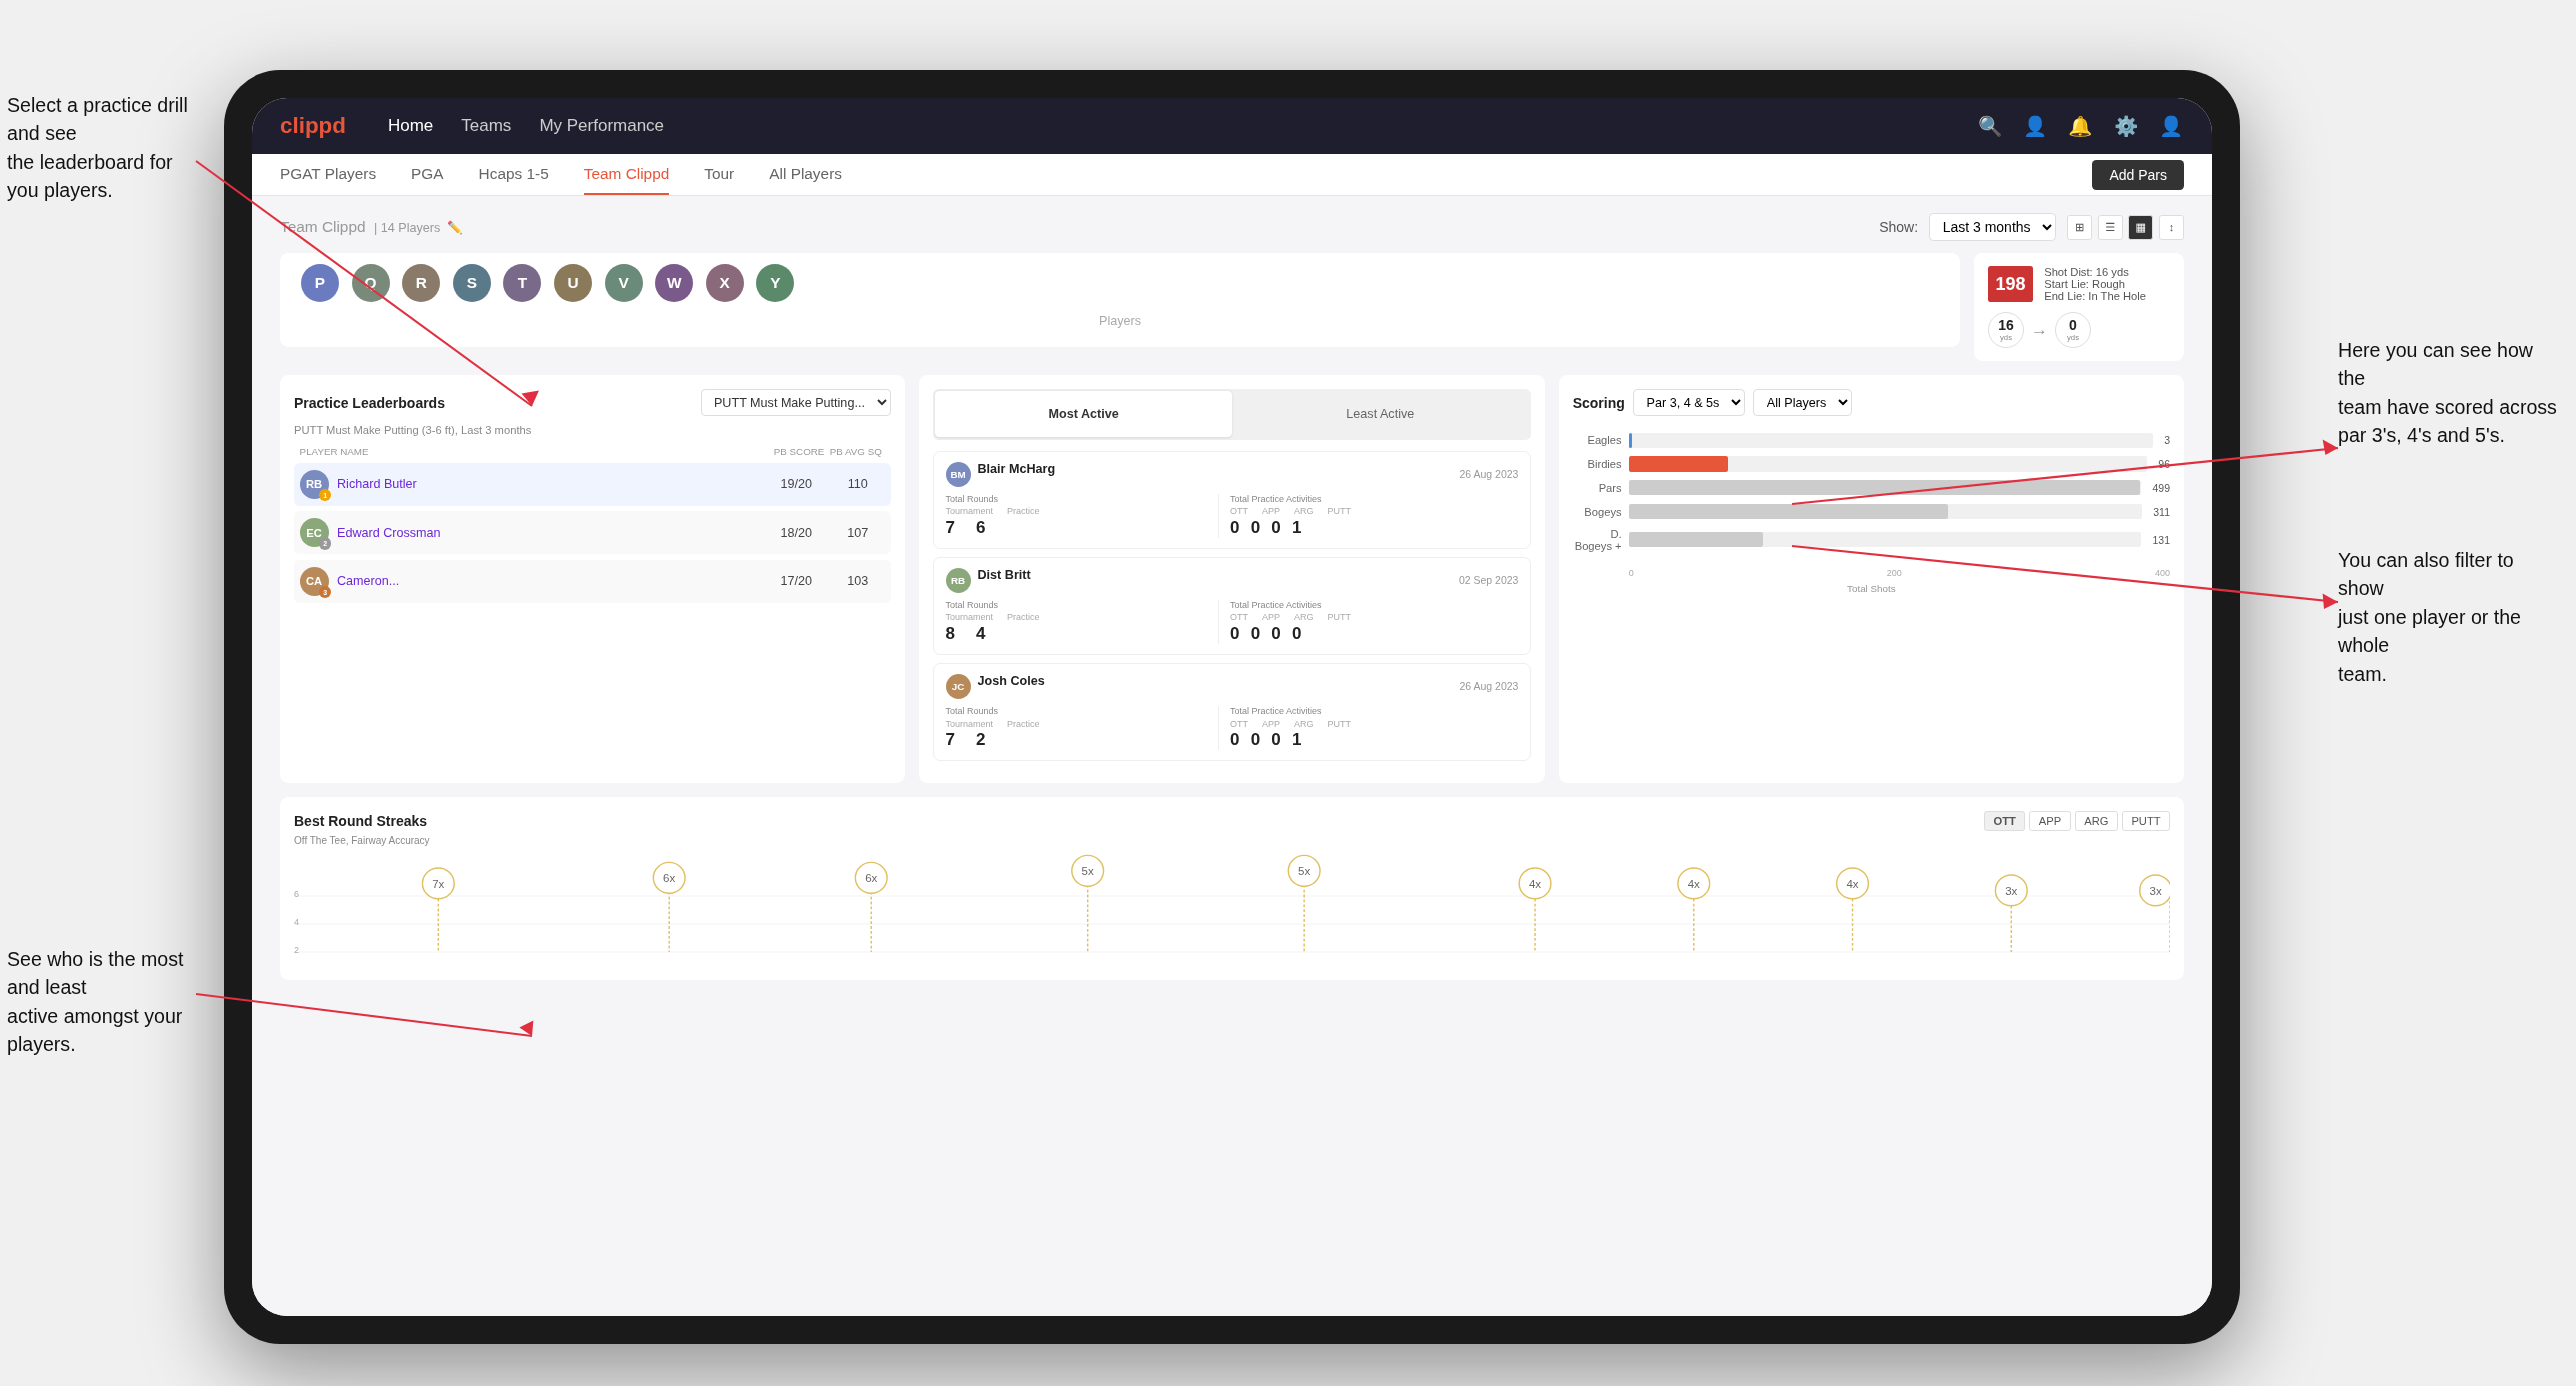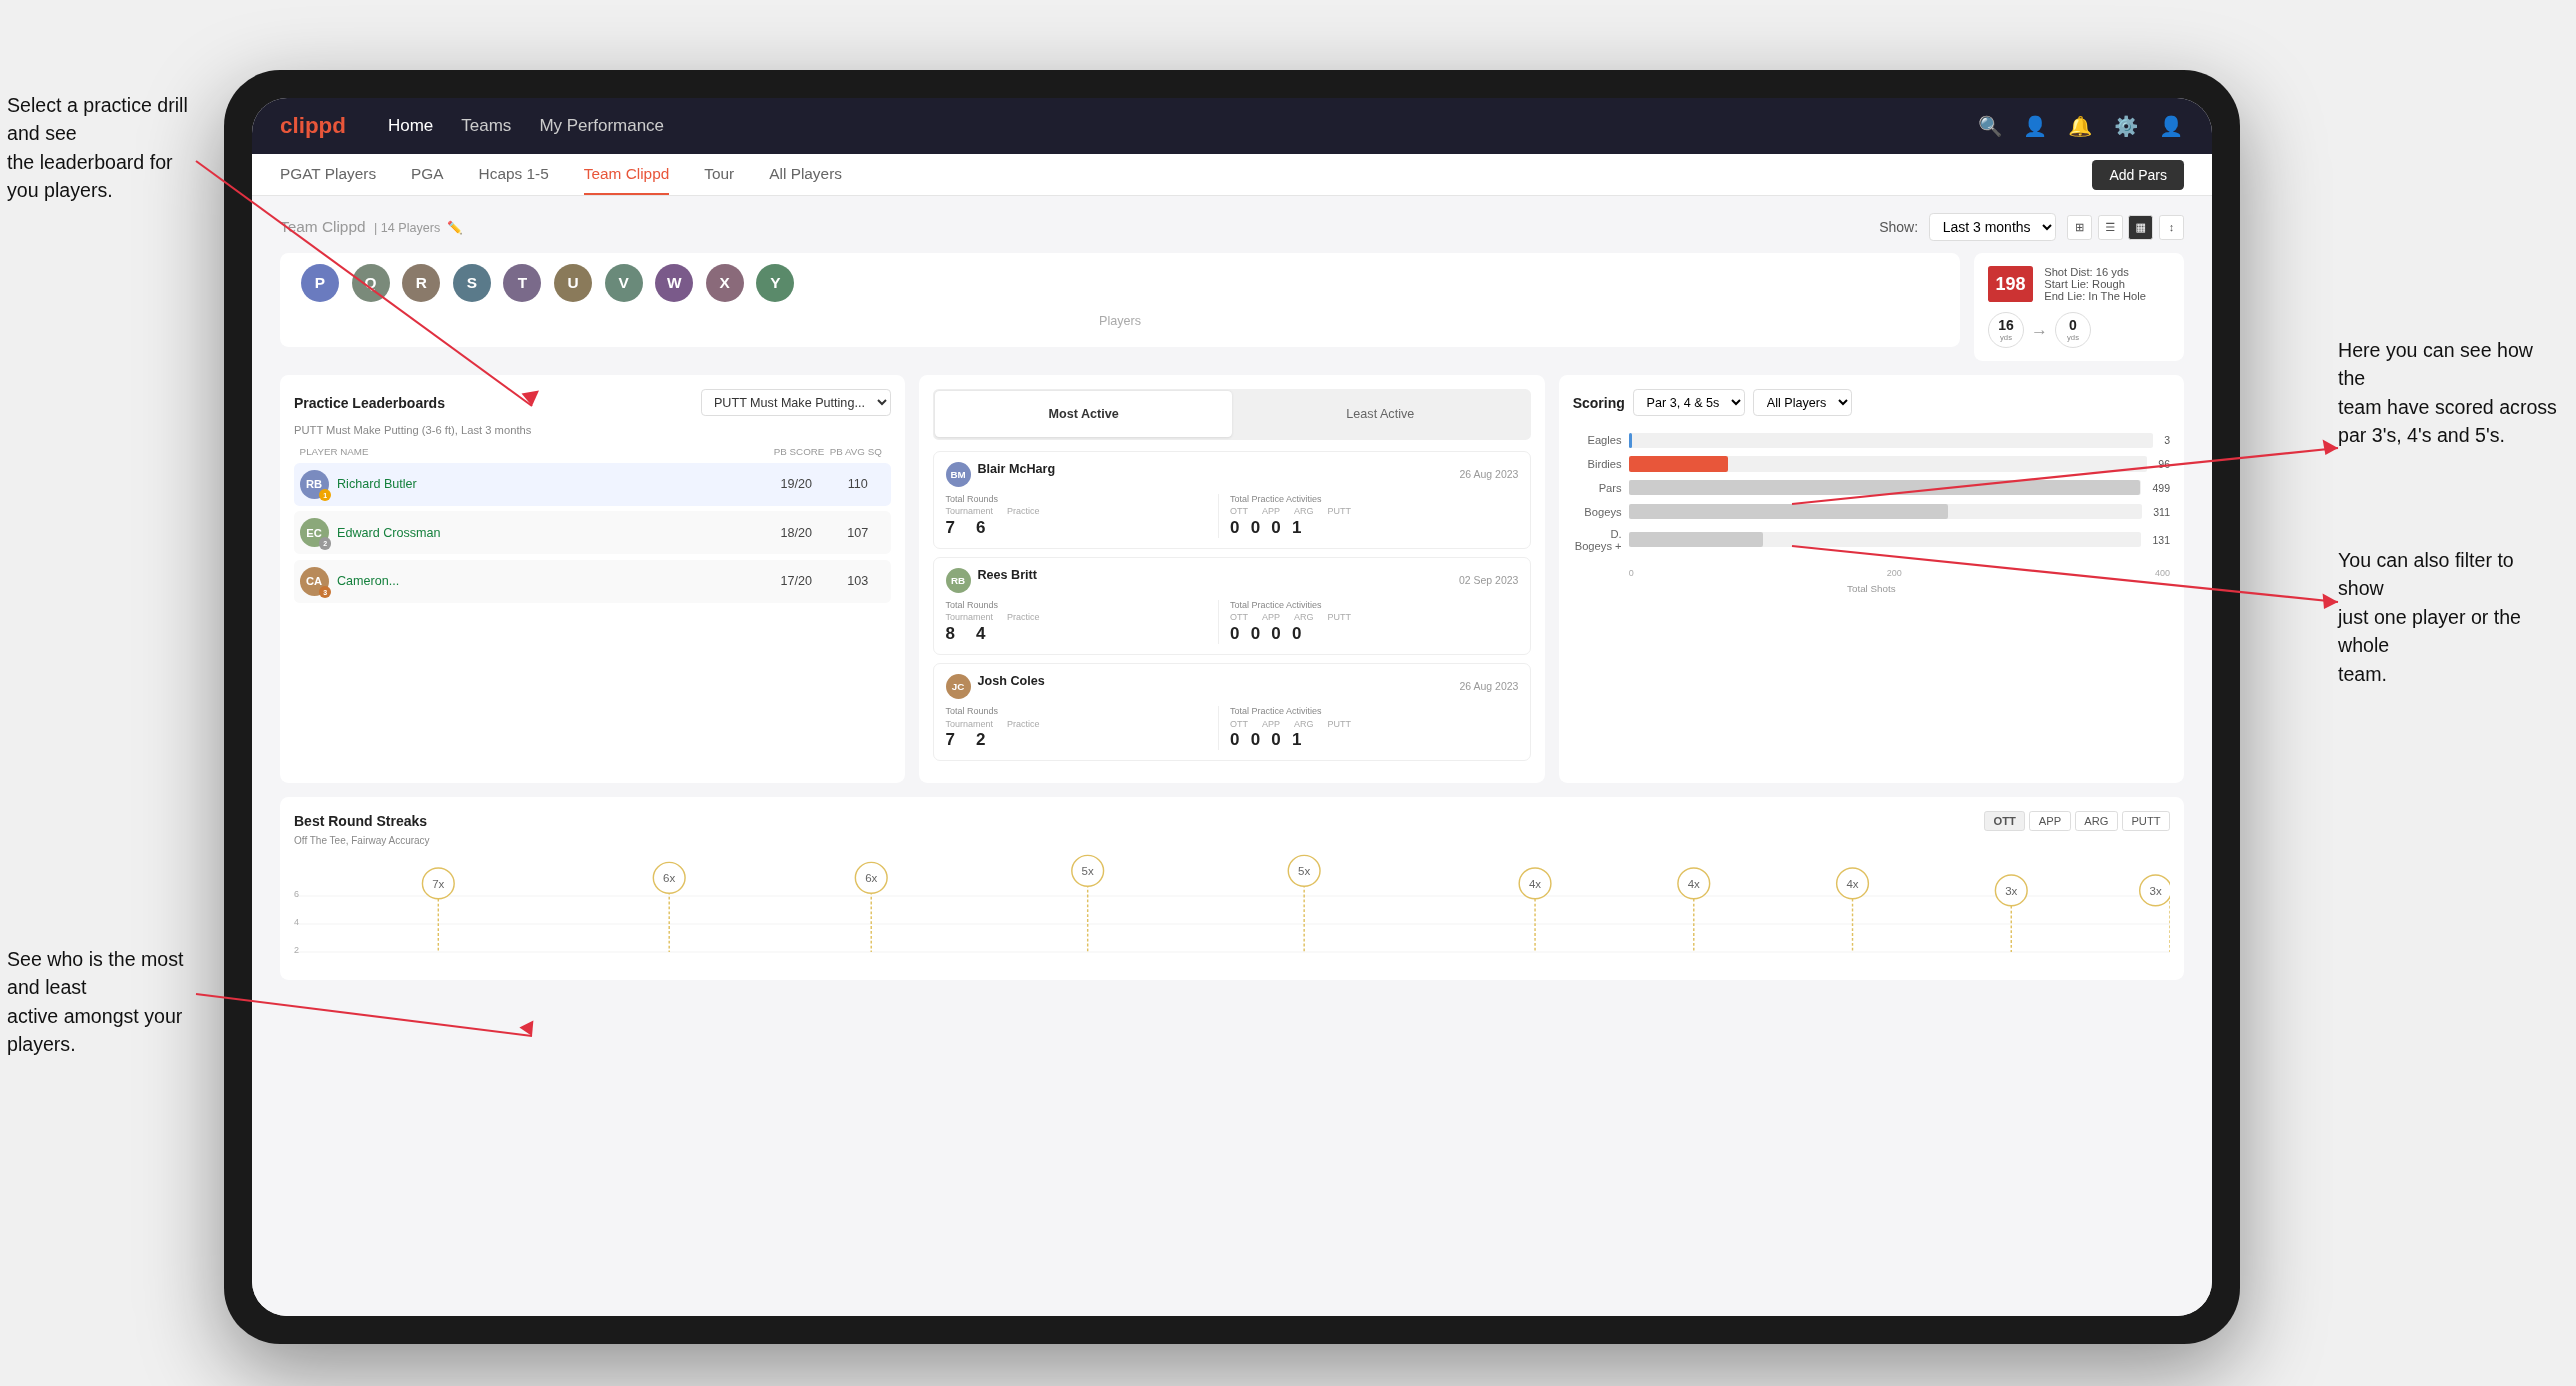--- a/index.html
+++ b/index.html
@@ -288,21 +288,21 @@
       align-items: center;
       justify-content: center;
       color: #fff;
       font-weight: 700;
     }
 
     .badge-gold { background: #f0a500; }
     .badge-silver { background: #999; }
     .badge-bronze { background: #c87533; }
 
-    .lb-name { font-size: 12.6px; color: #15803d; font-weight: 500; }
+    .lb-name { font-size: 12.6px; color: #6d28d9; font-weight: 500; }
     .lb-score { font-size: 12.6px; color: #444; text-align: center; }
     .lb-avg { font-size: 12.6px; color: #444; text-align: center; }
 
     .view-full-btn {
       width: 100%;
       background: #2d3748;
       color: #fff;
       font-size: 12.6px;
       padding: 9.8px;
       border-radius: 5.6px;
@@ -742,21 +742,21 @@
                   <span class="pa-value">1</span>
                 </div>
               </div>
             </div>
           </div>
 
           <div class="player-activity">
             <div class="pa-header">
               <div class="pa-player">
                 <div class="pa-avatar" style="background:#8ba87a;">RB</div>
-                <span class="pa-name">Rees Britt</span>
+                <span class="pa-name">Dist Britt</span>
               </div>
               <span class="pa-date">02 Sep 2023</span>
             </div>
             <div style="display:grid;grid-template-columns:auto 0.7px auto;gap:11.2px;align-items:start;">
               <div>
                 <div class="pa-section-title">Total Rounds</div>
                 <div class="pa-sub-labels">
                   <span style="font-size:9px;color:#aaa;">Tournament</span>
                   <span style="font-size:9px;color:#aaa;">Practice</span>
                 </div>

